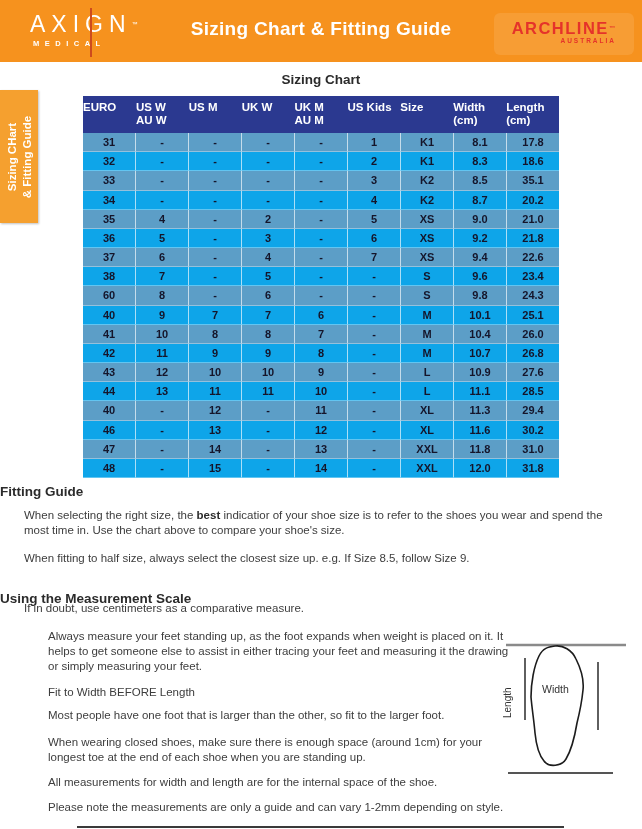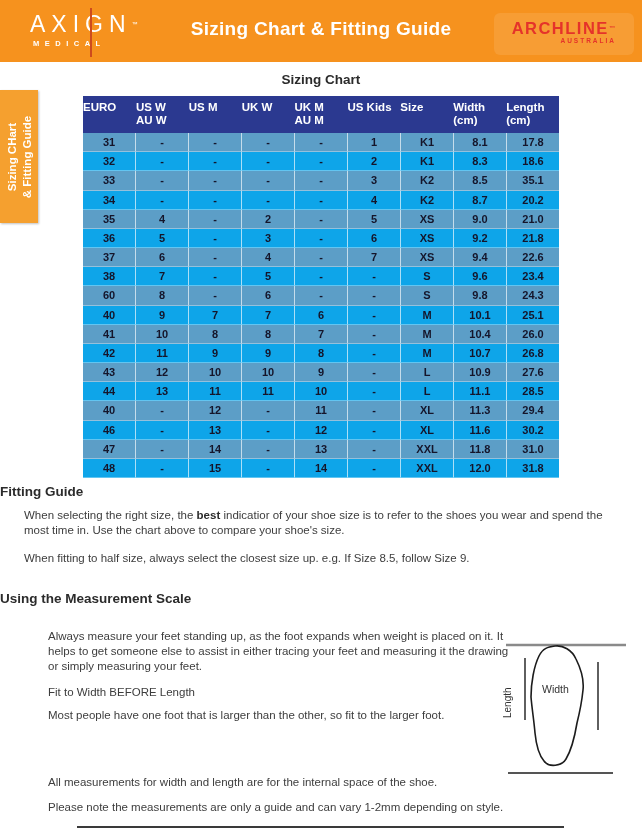--- a/index.html
+++ b/index.html
@@ -366,23 +366,25 @@
         <div class="t-cell">12.0</div>
         <div class="t-cell">31.8</div>
       </div>
     </div>
 
   <div class="sec-heading" style="top:484px;">Fitting Guide</div>
   <div class="para wide" style="top:508px;"><span>When selecting the right size, the </span><b>best</b><span> indicatior of your shoe size is to refer to the shoes you wear and spend the most time in. Use the chart above to compare your shoe's size.</span></div>
   <div class="para wide" style="top:551px;">When fitting to half size, always select the closest size up. e.g. If Size 8.5, follow Size 9.</div>
 
   <div class="sec-heading" style="top:575px;margin-top:16px;">Using the Measurement Scale</div>
+  <div class="para wide" style="top:601px;">If in doubt, use centimeters as a comparative measure.</div>
   <div class="para narrow" style="top:629px;">Always measure your feet standing up, as the foot expands when weight is placed on it. It helps to get someone else to assist in either tracing your feet and measuring it the drawing or simply measuring your feet.</div>
   <div class="para narrow" style="top:708px;">Most people have one foot that is larger than the other, so fit to the larger foot.</div>
   <div class="para narrow" style="top:685px;">Fit to Width BEFORE Length</div>
+  <div class="para narrow" style="top:735px;">When wearing closed shoes, make sure there is enough space (around 1cm) for your longest toe at the end of each shoe when you are standing up.</div>
   <div class="para narrow" style="top:775px;">All measurements for width and length are for the internal space of the shoe.</div>
   <div class="para narrow" style="top:800px;">Please note the measurements are only a guide and can vary 1-2mm depending on style.</div>
 
   <div class="foot-diagram">
     <svg width="135" height="142" viewBox="0 0 135 142">
       <line x1="8" y1="7" x2="128" y2="7" stroke="#8a8a8a" stroke-width="2.5"></line>
       <path d="M57 8
            C65 7, 74 12, 78 21
            C83 31, 86 43, 85 52
            C84 62, 82 73, 79 85

